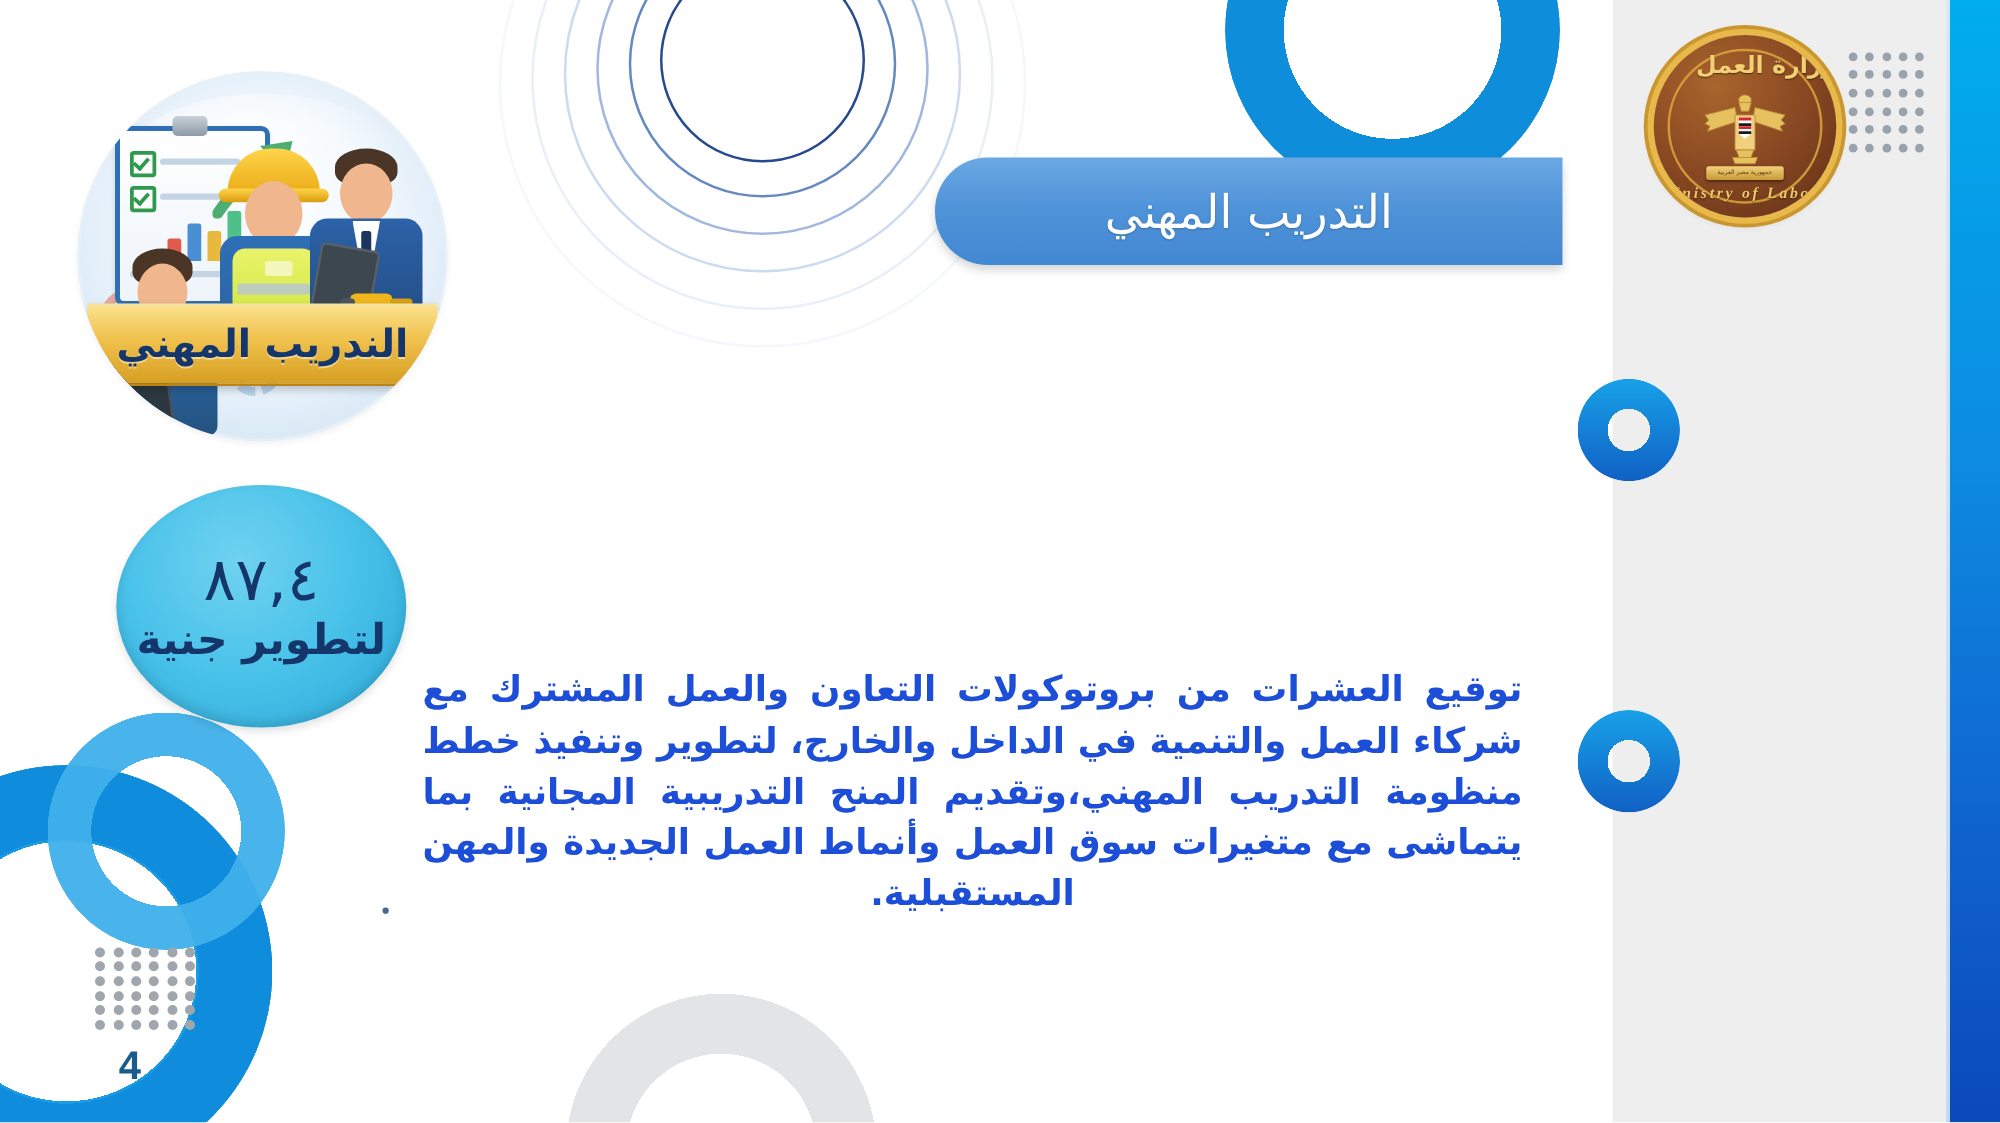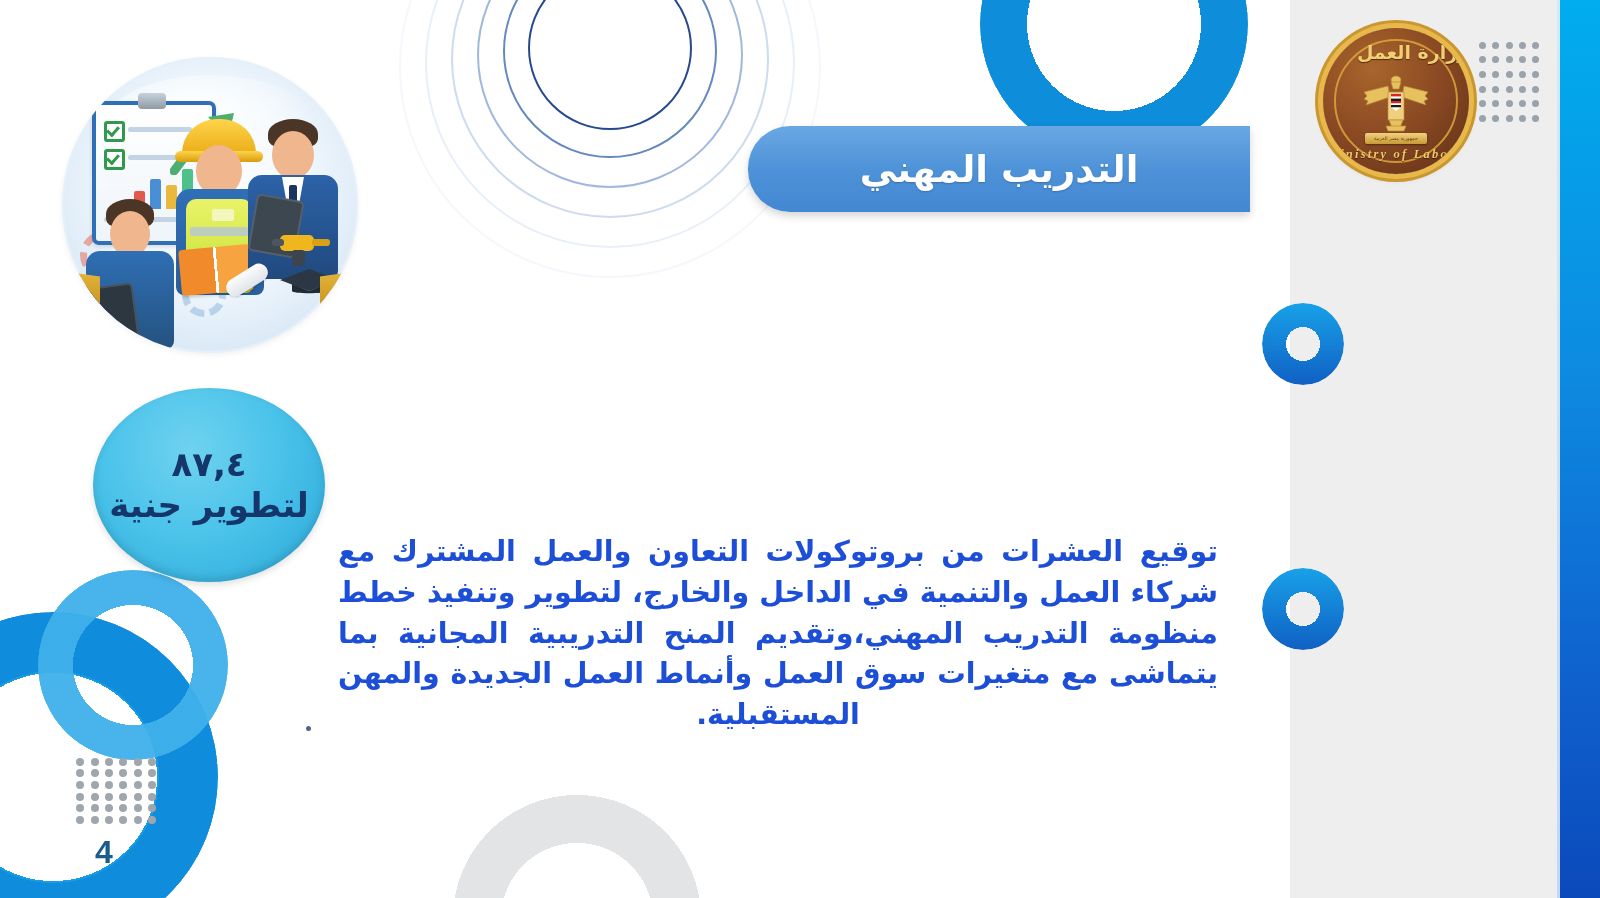--- a/index.html
+++ b/index.html
@@ -210,33 +210,33 @@
   .illus .ribbon-tail.r{right:-2px;clip-path:polygon(0 12%,100% 0,86% 50%,100% 100%,0 88%);}
 
   
   .amount{
     position:absolute;left:93px;top:388px;width:232px;height:194px;border-radius:50%;
     background:radial-gradient(circle at 42% 32%,#6fd2f0 0%,#4bc3ea 46%,#37b3e0 78%,#2ba3d6 100%);
     box-shadow:inset 0 -4px 9px rgba(0,0,0,.13), 0 3px 7px rgba(0,0,0,.12);
     display:flex;flex-direction:column;align-items:center;justify-content:center;
     color:#14366b;
   }
-  .amount .val{font-size:34px;font-weight:bold;line-height:1.06;letter-spacing:1px;}
+  .amount .val{font-size:48px;font-weight:normal;line-height:1.06;letter-spacing:1px;}
   .amount .unit{font-size:34px;font-weight:bold;line-height:1.12;margin-top:4px;}
 
   
   .title-banner{
     position:absolute;left:748px;top:126px;width:502px;height:86px;
     border-radius:42px 0 0 42px;
     background:linear-gradient(to bottom,#6aa8e4 0%,#4e92d8 50%,#4288d2 100%);
     box-shadow:0 4px 8px rgba(0,0,0,.17);
     display:flex;align-items:center;justify-content:center;
   }
   .title-banner .t{
-    color:#ffffff;font-size:37px;font-weight:bold;letter-spacing:.5px;
+    color:#ffffff;font-size:37px;font-weight:normal;letter-spacing:.5px;
     text-shadow:0 1px 2px rgba(0,0,0,.2);
   }
 
   
   .para{
     position:absolute;direction:rtl;text-align:justify;
     font-weight:bold;line-height:1.43;
   }
   .para.p1{
     left:418px;top:276px;width:800px;
@@ -400,20 +400,23 @@
     </svg>
     <svg class="cap" viewBox="0 0 62 30">
       <path d="M31 2 60 13 31 24 2 13Z" fill="#2b3744"></path>
       <path d="M14 17v7c0 3 34 3 34 0v-7l-17 7Z" fill="#212b36"></path>
       <path d="M58 14v10" stroke="#e8b93c" stroke-width="2.4"></path>
       <circle cx="58" cy="25" r="3" fill="#e8b93c"></circle>
     </svg>
 
     <div class="ribbon-tail l"></div>
     <div class="ribbon-tail r"></div>
+    <div class="ribbon">
+      <span class="ribbon-text">الندريب المهني</span>
+    </div>
   </div>
 
   <div class="amount">
     <div class="val">٨٧,٤</div>
     <div class="unit">لتطوير جنية</div>
   </div>
 
   <div class="title-banner">
     <span class="t">التدريب المهني</span>
   </div>

